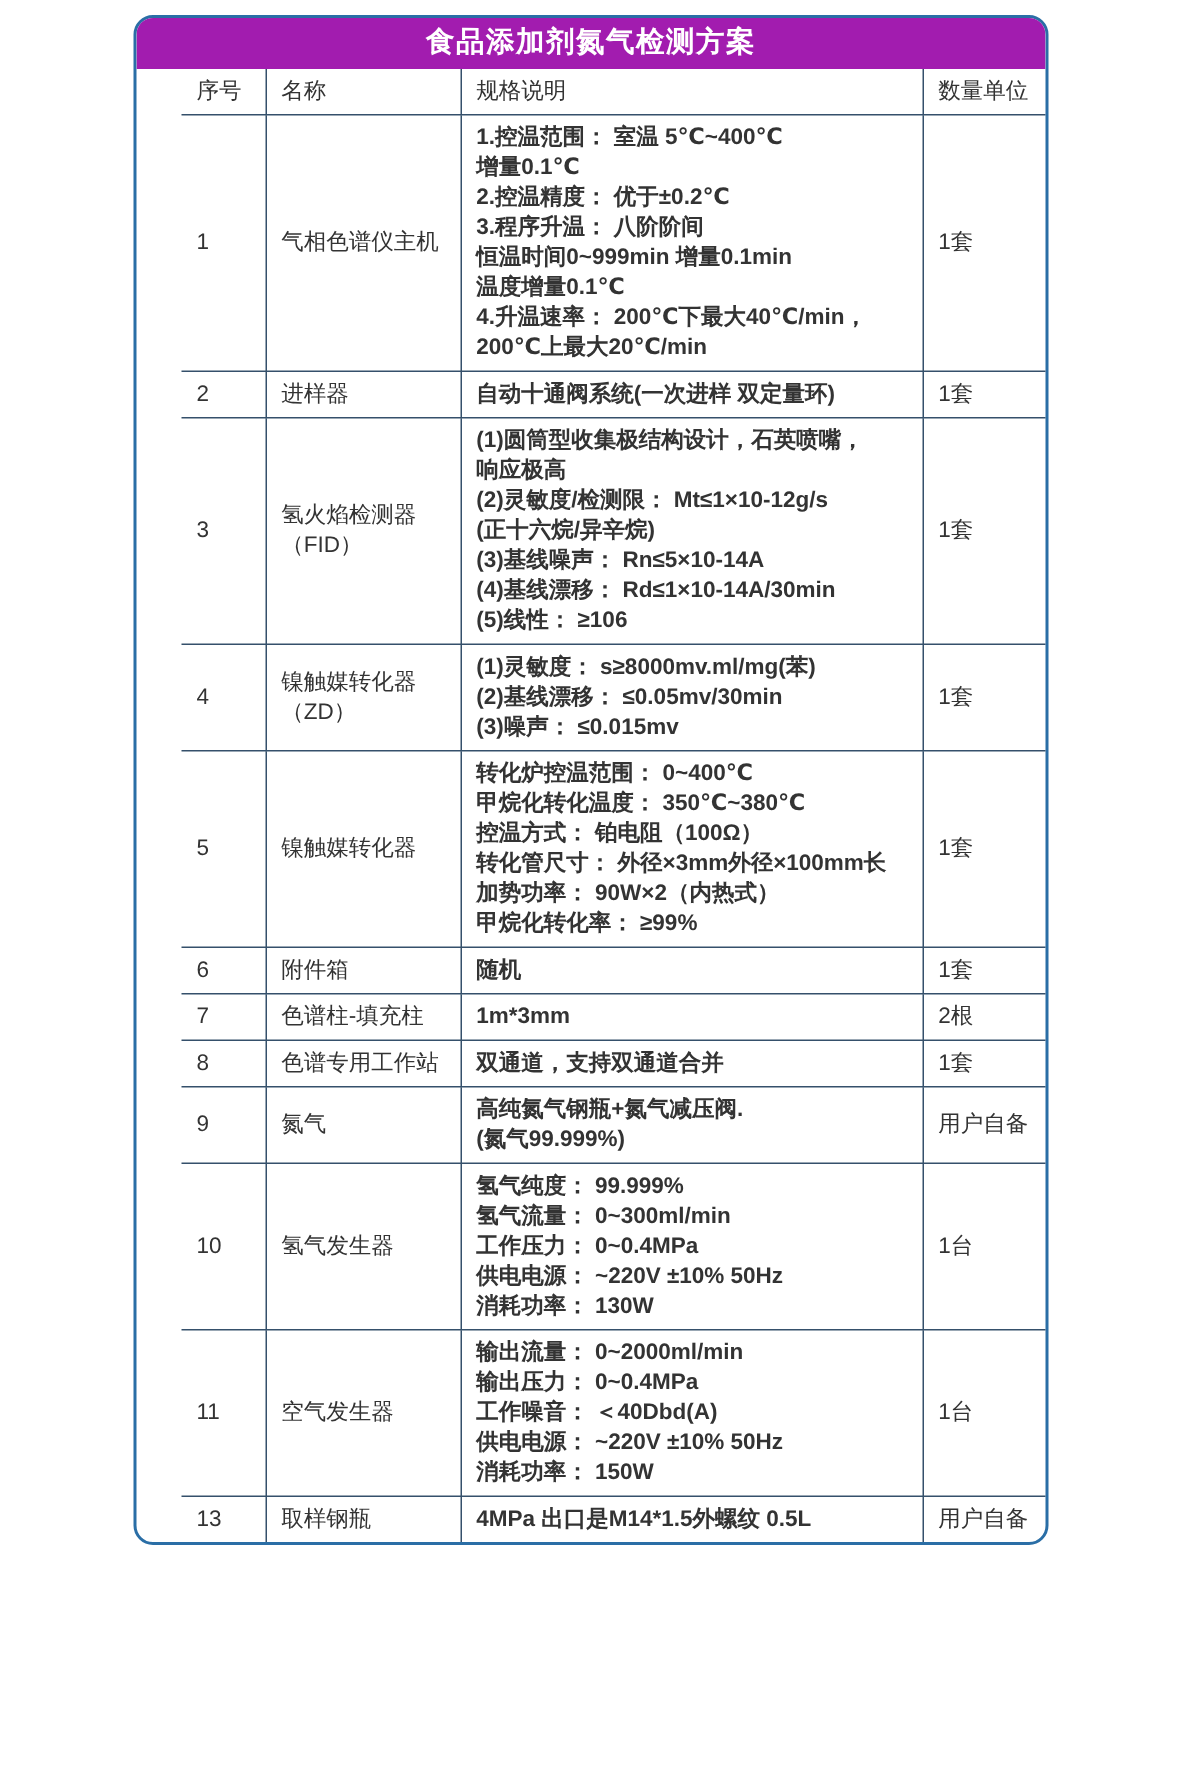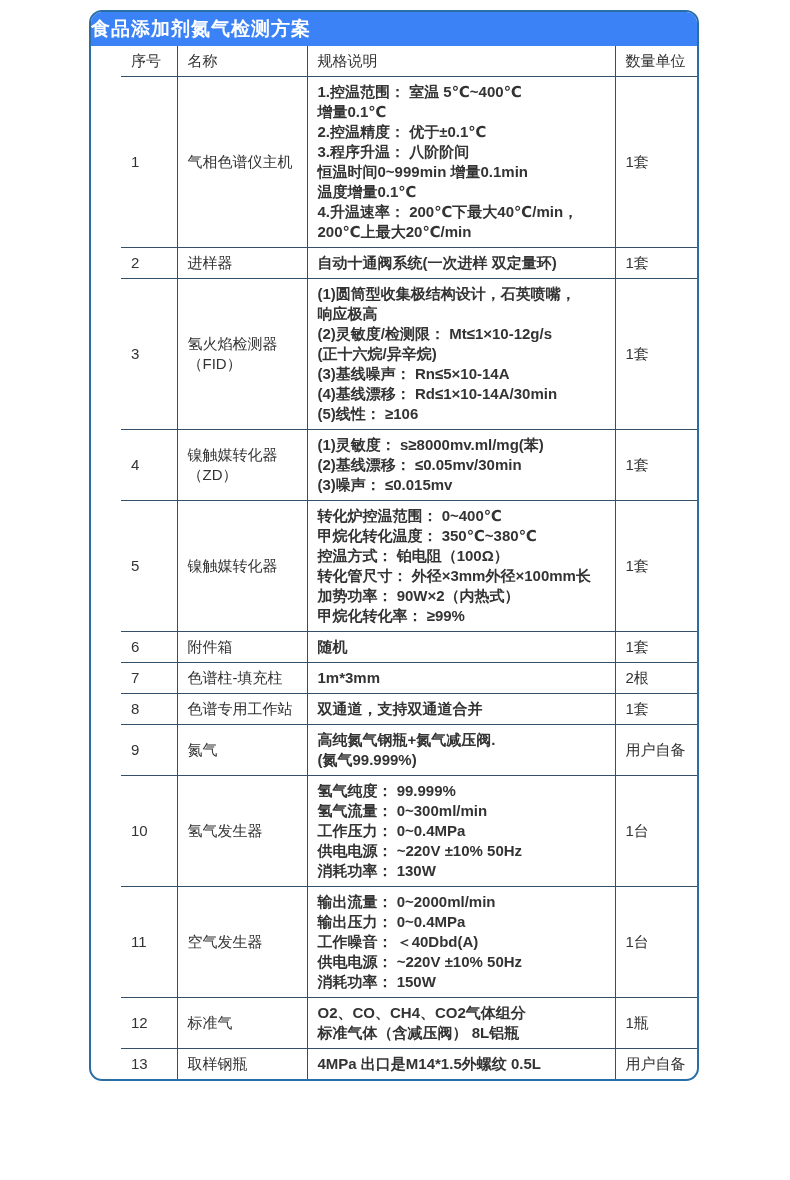--- a/index.html
+++ b/index.html
@@ -15,24 +15,25 @@
     left: 89px;
     top: 10px;
     width: 610px;
     border: 2px solid #2a6ea6;
     border-radius: 13px;
     overflow: hidden;
     background: #ffffff;
     box-sizing: border-box;
   }
   .title-bar {
-    background: #3b82f6;
+    background: #a21caf;
     color: #ffffff;
     height: 34px;
     line-height: 34px;
+    text-align: center;
     font-size: 19px;
     font-weight: bold;
     letter-spacing: 1px;
   }
   table.spec-table {
     width: 100%;
     border-collapse: collapse;
     table-layout: fixed;
     font-size: 15px;
     color: #333333;
@@ -78,21 +79,21 @@
         <th>规格说明</th>
         <th>数量单位</th>
       </tr>
 
   <tr>
     <td class="cell-no">1</td>
     <td class="cell-name">气相色谱仪主机</td>
     <td class="cell-spec">
             <div class="spec-line">1.控温范围： 室温 5℃~400℃</div>
             <div class="spec-line">增量0.1℃</div>
-            <div class="spec-line">2.控温精度： 优于±0.1℃</div>
+            <div class="spec-line">2.控温精度： 优于±0.2℃</div>
             <div class="spec-line">3.程序升温： 八阶阶间</div>
             <div class="spec-line">恒温时间0~999min 增量0.1min</div>
             <div class="spec-line">温度增量0.1℃</div>
             <div class="spec-line">4.升温速率： 200℃下最大40℃/min，</div>
             <div class="spec-line">200℃上最大20℃/min</div>
           </td>
     <td class="cell-qty">1套</td>
   </tr>
 
   <tr>
@@ -200,29 +201,20 @@
     <td class="cell-spec">
             <div class="spec-line">输出流量： 0~2000ml/min</div>
             <div class="spec-line">输出压力： 0~0.4MPa</div>
             <div class="spec-line">工作噪音： ＜40Dbd(A)</div>
             <div class="spec-line">供电电源： ~220V ±10% 50Hz</div>
             <div class="spec-line">消耗功率： 150W</div>
           </td>
     <td class="cell-qty">1台</td>
   </tr>
 
-  <tr>
-    <td class="cell-no">12</td>
-    <td class="cell-name">标准气</td>
-    <td class="cell-spec">
-            <div class="spec-line">O2、CO、CH4、CO2气体组分</div>
-            <div class="spec-line">标准气体（含减压阀） 8L铝瓶</div>
-          </td>
-    <td class="cell-qty">1瓶</td>
-  </tr>
 
   <tr>
     <td class="cell-no">13</td>
     <td class="cell-name">取样钢瓶</td>
     <td class="cell-spec">
             <div class="spec-line">4MPa 出口是M14*1.5外螺纹 0.5L</div>
           </td>
     <td class="cell-qty">用户自备</td>
   </tr>
 

